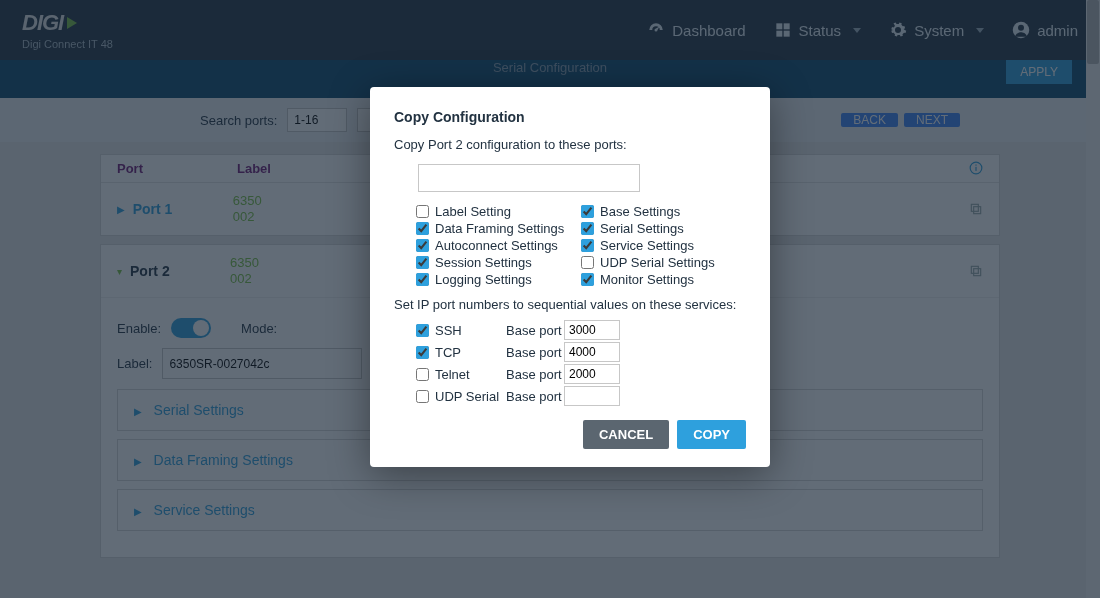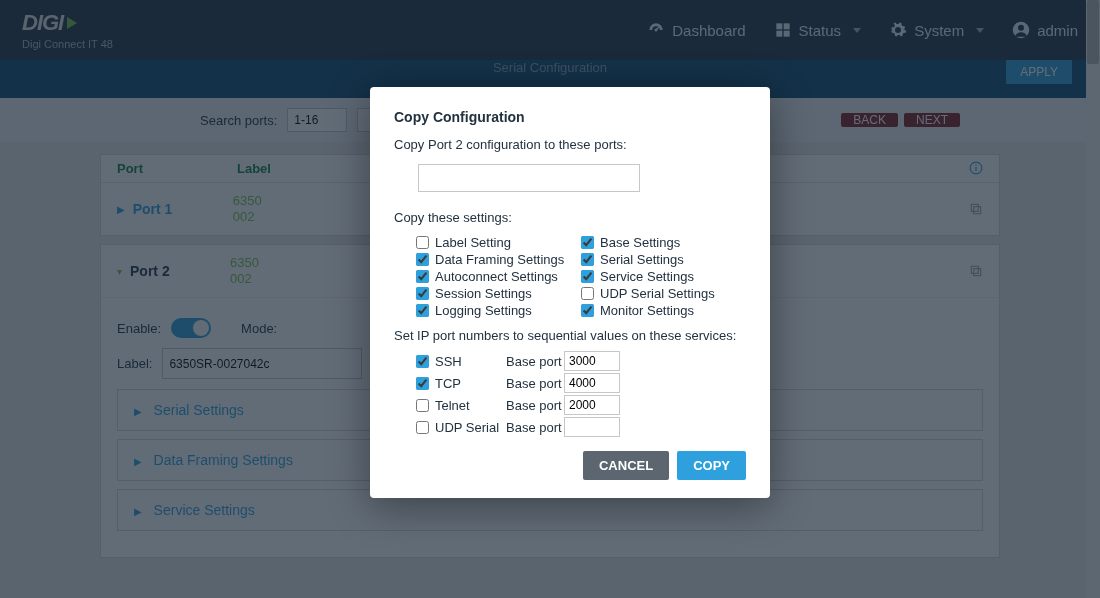--- a/index.html
+++ b/index.html
@@ -20,26 +20,26 @@
 
   
   .subhdr { background: #0c4a6e; height: 38px; display: flex; align-items: flex-start; color: #8ea3b5; font-size: 13px; position: relative; }
   .subhdr .title { position:absolute; left:50%; transform:translateX(-50%); }
   .apply-btn { margin-left:auto; margin-right:28px; background:#2ea0dd; color:#fff; border:none; padding:5px 14px; font-size:12px; cursor:pointer; }
 
   
   .searchrow { background:#eceff2; height:44px; display:flex; align-items:center; padding:0 0 0 200px; font-size:13px; color:#223241; }
   .searchrow .lbl { margin-right:10px; }
   .searchrow input { height:24px; padding:4px 6px; border:1px solid #c7c7c7; font-size:12px; margin-right:10px; width:60px;}
-  .mini-btn { background:#7f1d1d; color:#fff; border:none; padding:0 12px; font-size:12px; margin-left:6px; cursor:pointer; border-radius:2px;text-align:right; }
+  .mini-btn { background:#3b82f6; color:#fff; border:none; padding:0 12px; font-size:12px; margin-left:6px; cursor:pointer; border-radius:2px;text-align:right; }
 
   
   .content { padding: 12px 100px 0 100px; }
   .panel { background:#fff; border:1px solid #d6d6d6; margin-bottom:8px; position:relative; }
-  .thead { display:flex; padding: 6px 16px; font-size:13px; font-weight:700; color:#15803d; border-bottom:1px solid #e2e2e2;}
+  .thead { display:flex; padding: 6px 16px; font-size:13px; font-weight:700; color:#701a75; border-bottom:1px solid #e2e2e2;}
   .thead .c-port{ width:120px;} .thead .c-label{width:auto;} .thead .c-info{ margin-left:auto; color:#2ea0dd;}
   .row { display:flex; align-items:center; padding:10px 16px; cursor:pointer; }
   .row .caret { color:#2ea0dd; font-size:10px; margin-right:8px;}
   .row .pname { color:#2ea0dd; font-size:14px; font-weight:600; width:100px; }
   .row .plabel { color:#7ac142; font-size:13px; line-height:16px; }
   .row .copyic { margin-left:auto; color:#9aa;}
 
   .expanded { padding:10px 16px; }
   .formrow { display:flex; align-items:center; margin:10px 0; font-size:13px; color:#223241;}
   .formrow label { margin-right:10px;}
@@ -215,21 +215,20 @@
 
 <div class="scroll-track">
   <div class="scroll-thumb"></div>
 </div>
 
 <div class="overlay"></div>
 <div class="modal">
   <h3>Copy Configuration</h3>
   <div class="txt">Copy Port 2 configuration to these ports:</div>
   <input class="wide-input" type="text" value="" style="">
-  <div class="txt">Copy these settings:</div>
   <div class="cb-cols">
     <div class="cb-col" id="cb-right">
         <div class="cb-item">
           <input type="checkbox" style="">
           <span>Label Setting</span>
         </div>
         <div class="cb-item">
           <input type="checkbox" checked="" style="">
           <span>Data Framing Settings</span>
         </div>

